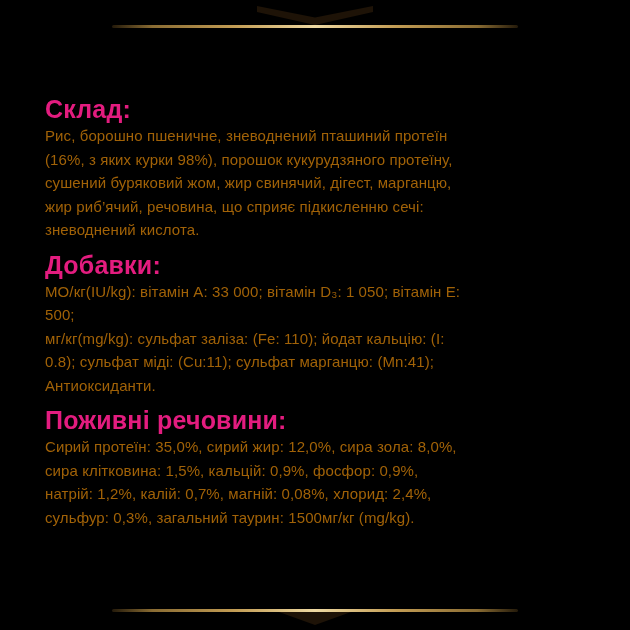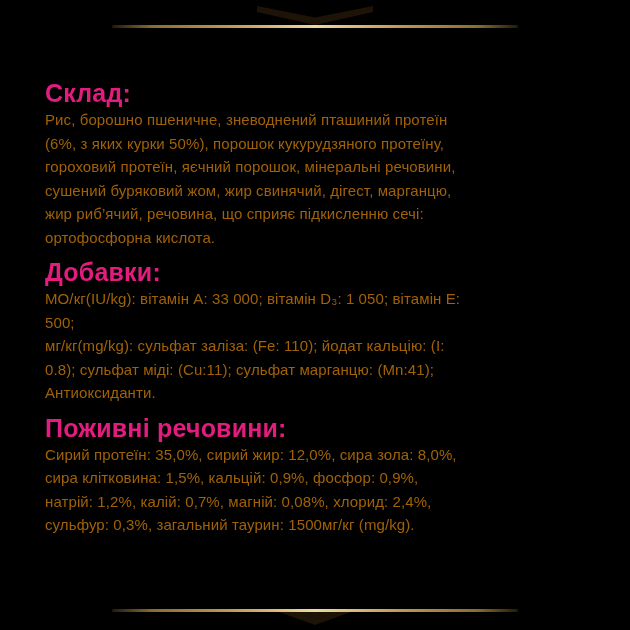--- a/index.html
+++ b/index.html
@@ -35,21 +35,21 @@
     top: 6px; left: 257px; width: 116px; height: 19px;
     clip-path: polygon(0 0, 50% 60%, 100% 0, 100% 32%, 50% 100%, 0 32%);
   }
   .chevron.bottom {
     top: 612px; left: 279px; width: 72px; height: 13px;
     clip-path: polygon(0 0, 100% 0, 50% 100%);
   }
   .content {
     position: absolute;
     left: 45px;
-    top: 80px;
+    top: 96px;
     width: 545px;
   }
   section { margin: 0 0 10px 0; }
   h2.sec-heading {
     margin: 0 0 1px 0;
     color: #e31c7f;
     font-size: 25px;
     line-height: 27px;
     font-weight: bold;
     letter-spacing: 0.2px;
@@ -68,25 +68,24 @@
 <div class="canvas">
 
   <div class="chevron top"></div>
   <div class="gold-line top"></div>
 
   <main class="content">
 
     <section>
       <h2 class="sec-heading">Склад:</h2>
       <div class="text-line">Рис, борошно пшеничне, зневоднений пташиний протеїн</div>
-      <div class="text-line">(6%, з яких курки 50%), порошок кукурудзяного протеїну,</div>
-      <div class="text-line">гороховий протеїн, яєчний порошок, мінеральні речовини,</div>
+      <div class="text-line">(16%, з яких курки 98%), порошок кукурудзяного протеїну,</div>
       <div class="text-line">сушений буряковий жом, жир свинячий, дігест, марганцю,</div>
       <div class="text-line">жир риб’ячий, речовина, що сприяє підкисленню сечі:</div>
-      <div class="text-line">ортофосфорна кислота.</div>
+      <div class="text-line">зневоднений кислота.</div>
     </section>
 
     <section>
       <h2 class="sec-heading">Добавки:</h2>
       <div class="text-line">МО/кг(IU/kg): вітамін A: 33 000; вітамін D₃: 1 050; вітамін E:</div>
       <div class="text-line">500;</div>
       <div class="text-line">мг/кг(mg/kg): сульфат заліза: (Fe: 110); йодат кальцію: (I:</div>
       <div class="text-line">0.8); сульфат міді: (Cu:11); сульфат марганцю: (Mn:41);</div>
       <div class="text-line">Антиоксиданти.</div>
     </section>

